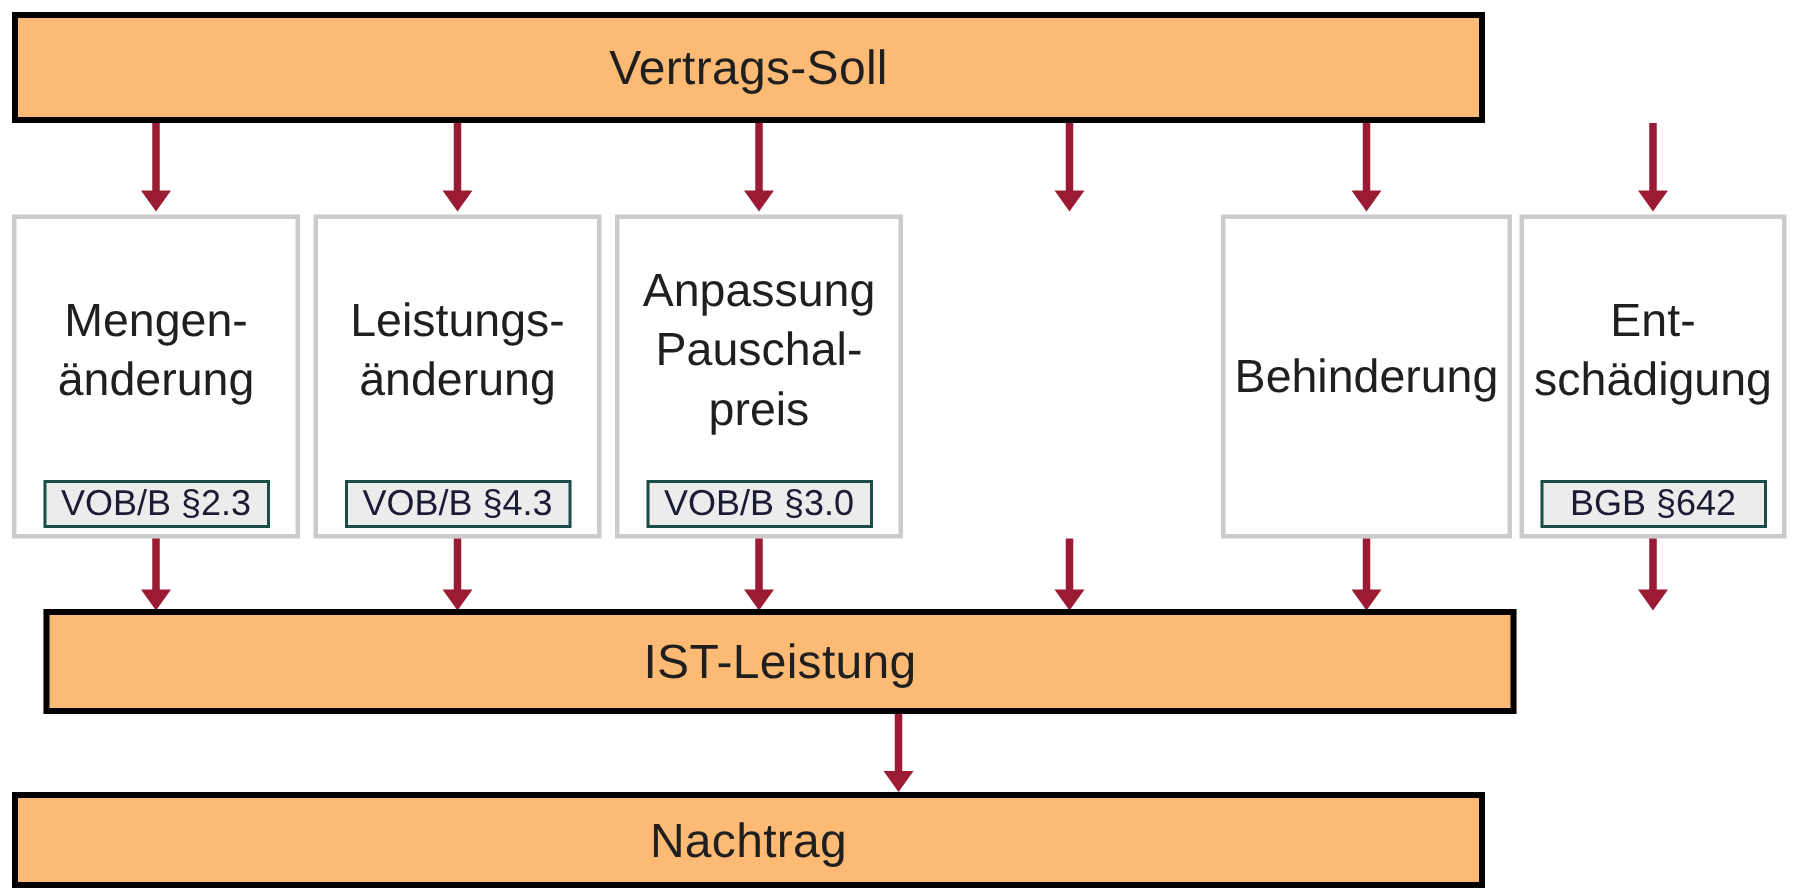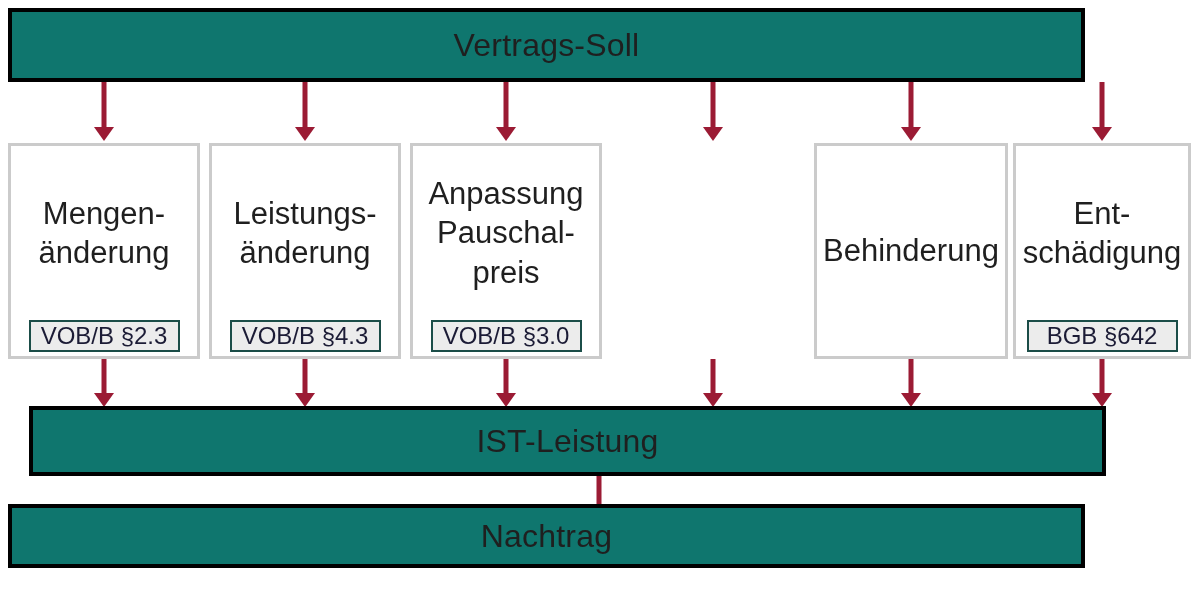--- a/index.html
+++ b/index.html
@@ -21,36 +21,36 @@
     position: relative;
     width: 1195px;
     height: 595px;
     background: #ffffff;
     overflow: hidden;
   }
   
   .bar {
     position: absolute;
     left: 8px;
-    width: 1077px;
+    width: 982px;
     border: 4px solid var(--bar-border);
-    background: #0f766e;
+    background: #fdba74;
     display: flex;
     align-items: center;
     justify-content: center;
   }
   .bar-label {
     font-size: 32px;
     letter-spacing: 0.2px;
     color: var(--text);
     white-space: nowrap;
   }
   .top-bar      { top: 8px;   height: 74px; }
   .ist-bar      { top: 406px; height: 70px; margin-left: 21px; }
-  .nachtrag-bar { top: 504px; height: 64px; }
+  .nachtrag-bar { top: 528px; height: 64px; }
 
   
   .flow-box {
     position: absolute;
     top: 143px;
     height: 216px;
     border: 3px solid var(--box-border);
     background: #ffffff;
     display: flex;
     flex-direction: column;

